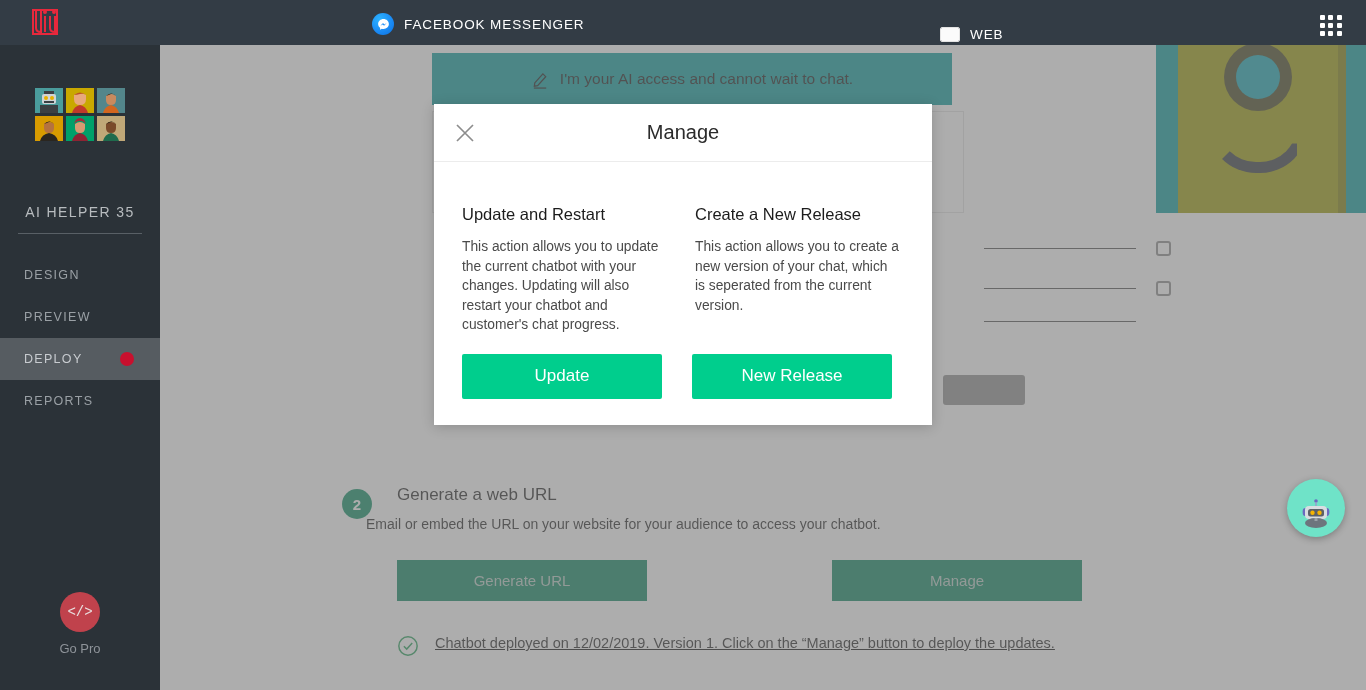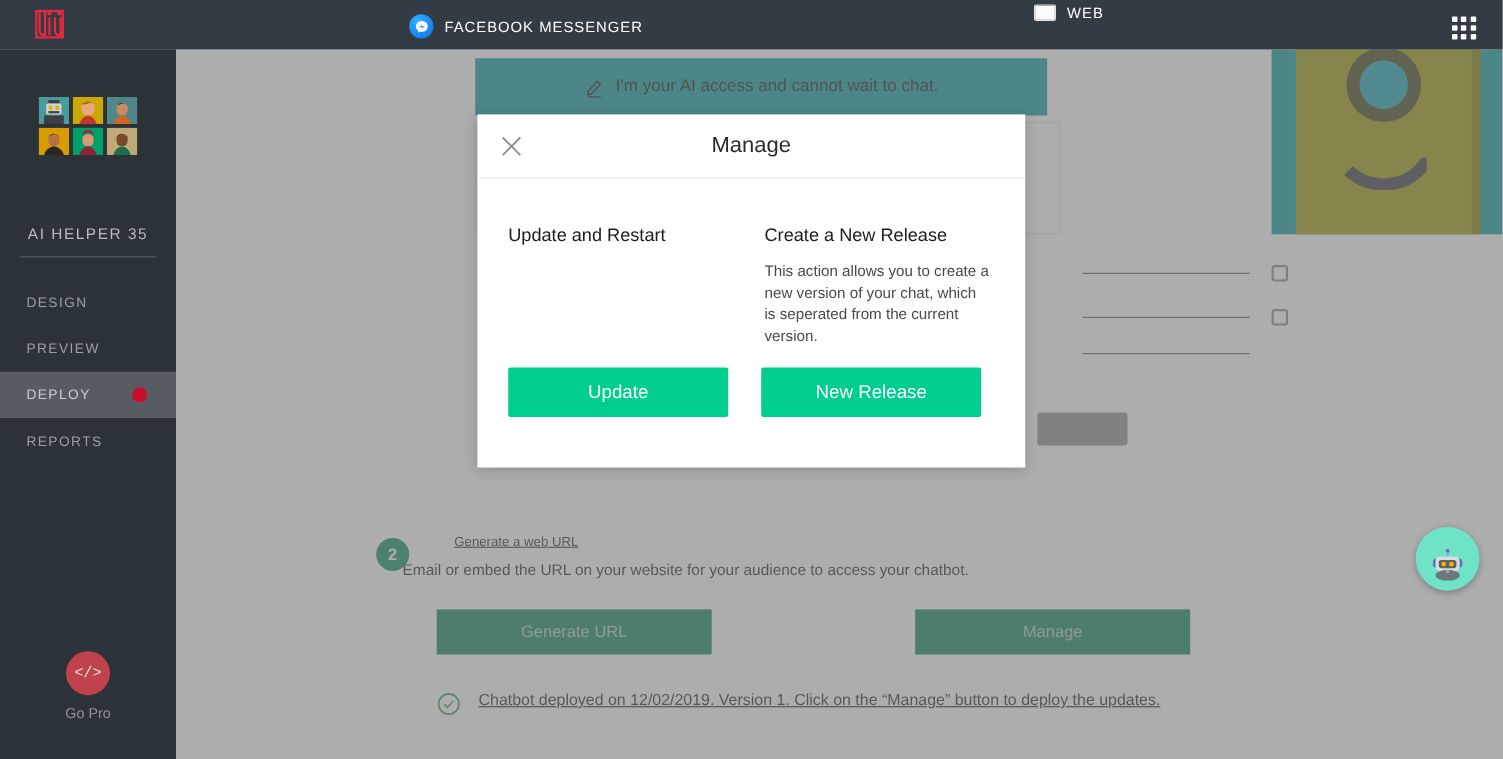--- a/index.html
+++ b/index.html
@@ -26,21 +26,21 @@
   .juji-mark {
     width: 38px; height: 32px; position: relative;
   }
   .juji-mark svg { display: block; }
 
   .topbar-item {
     display: flex; align-items: center; gap: 10px;
     color: #ffffff; font-size: 13.5px; letter-spacing: 0.9px; font-weight: 500;
   }
   .tb-messenger { position: absolute; left: 372px; top: 13px; }
-  .tb-web { position: absolute; left: 940px; top: 4px; }
+  .tb-web { position: absolute; left: 940px; top: 27px; }
 
   .msgr-icon {
     width: 22px; height: 22px; border-radius: 50%;
     background: radial-gradient(circle at 35% 28%, #2cb3ff 0%, #1b8cf5 55%, #0a6fe0 100%);
     display: flex; align-items: center; justify-content: center;
   }
   .msgr-icon svg { display: block; }
 
   .web-icon {
     width: 20px; height: 15px; background: #ffffff;
@@ -179,21 +179,21 @@
 
   .step-block { position: absolute; left: 182px; top: 440px; width: 1000px; }
   .step-badge {
     position: absolute; left: 0; top: 4px;
     width: 30px; height: 30px; border-radius: 50%;
     background: #028a5e; color: #ffffff;
     display: flex; align-items: center; justify-content: center;
     font-size: 15px; font-weight: 600;
   }
   .step-title {
-    margin-left: 71px; color: #1b1b1b; font-size: 12px; font-weight: 400; text-decoration: underline;
+    margin-left: 55px; color: #1b1b1b; font-size: 17px; font-weight: 400;
   }
   .step-sub {
     margin-left: 24px; margin-top: 11px; color: #1b1b1b; font-size: 14px;
   }
   .step-buttons {
     margin-left: 55px; margin-top: 28px; display: flex; gap: 185px;
   }
   .deploy-btn {
     width: 250px; height: 41px; background: #00805a;
     color: #b9cdc6; font-size: 15px;
@@ -453,20 +453,21 @@
         <svg width="26" height="26" viewBox="0 0 26 26" stroke="#8d8d8d" stroke-width="1.7">
           <path d="M5 5 L21 21 M21 5 L5 21"></path>
         </svg>
       </div>
       <div class="modal-title">Manage</div>
     </div>
 
     <div class="modal-body">
       <div class="modal-col">
         <div class="col-title">Update and Restart</div>
+        <div class="col-desc">This action allows you to update the current chatbot with your changes. Updating will also restart your chatbot and customer's chat progress.</div>
       </div>
       <div class="modal-col">
         <div class="col-title">Create a New Release</div>
         <div class="col-desc">This action allows you to create a new version of your chat, which is seperated from the current version.</div>
       </div>
     </div>
 
     <div class="modal-actions">
       <button class="modal-btn">Update</button>
       <button class="modal-btn">New Release</button>

